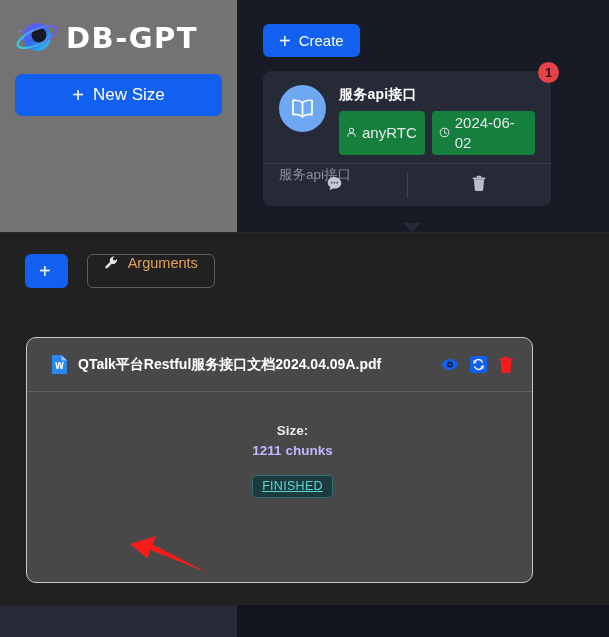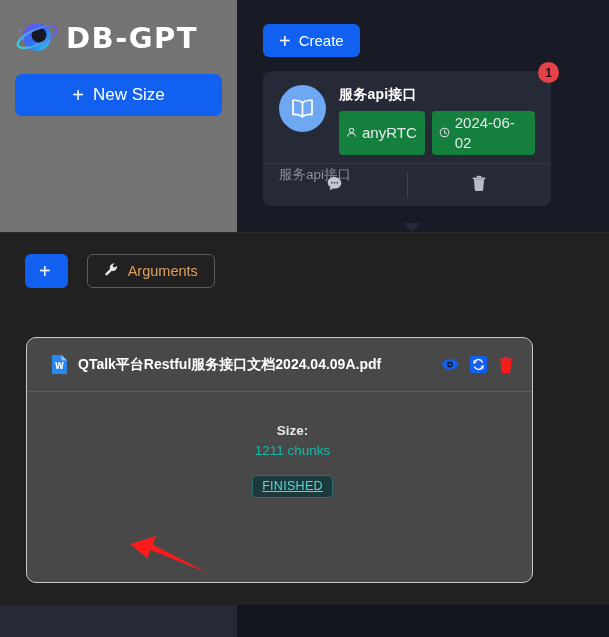--- a/index.html
+++ b/index.html
@@ -115,21 +115,21 @@
   .btn-add {
     height: 34px; padding: 0 17px 0 14px;
     background: #1160f0; border: none; border-radius: 6px;
     color: #fff; font-size: 14.5px; font-weight: 500;
     display: flex; align-items: center; gap: 8px; cursor: pointer;
   }
   .btn-args {
     height: 34px; padding: 0 16px;
     background: transparent; border: 1px solid #5d5d5d; border-radius: 6px;
     color: #e0a05c; font-size: 14.5px;
-    display: flex; align-items: center; gap: 9px; cursor: pointer;
+    display: flex; gap: 9px; cursor: pointer;
   }
 
   
   .doc-card {
     position: absolute; left: 26px; top: 104px;
     width: 507px; height: 246px;
     background: #484848; border: 1px solid #c9c9c9; border-radius: 10px;
     overflow: hidden;
   }
   .doc-head {
@@ -140,21 +140,21 @@
   .doc-name {
     font-size: 14px; font-weight: 700; color: #ffffff;
     white-space: nowrap; margin-right: 3px;
   }
   .doc-actions { display: flex; align-items: center; gap: 11px; margin-left: auto; }
   .doc-act { cursor: pointer; display: flex; align-items: center; }
   .doc-body { padding: 31px 0 0 26px; text-align: center; }
   .field-label {
     font-size: 13.5px; font-weight: 700; color: #e8e8e8; margin-bottom: 5px;
   }
-  .field-value { font-size: 13.5px; color: #14b8a6; margin-bottom: 14px; }
+  .field-value { font-size: 13.5px; color: #c4b5fd; margin-bottom: 14px; font-weight: bold; }
   .status-badge {
     display: inline-block; margin-top: 3px;
     background: #1c3a3b; border: 1px solid #2f6e70; border-radius: 4px;
     color: #59d7d9; font-size: 12.5px;
     padding: 3px 9px 4px 9px; letter-spacing: .3px; text-decoration: underline;
   }
   .arrow-svg { position: absolute; left: 128px; top: 533px; z-index: 6; }
 
   
   .bottom-strip {

